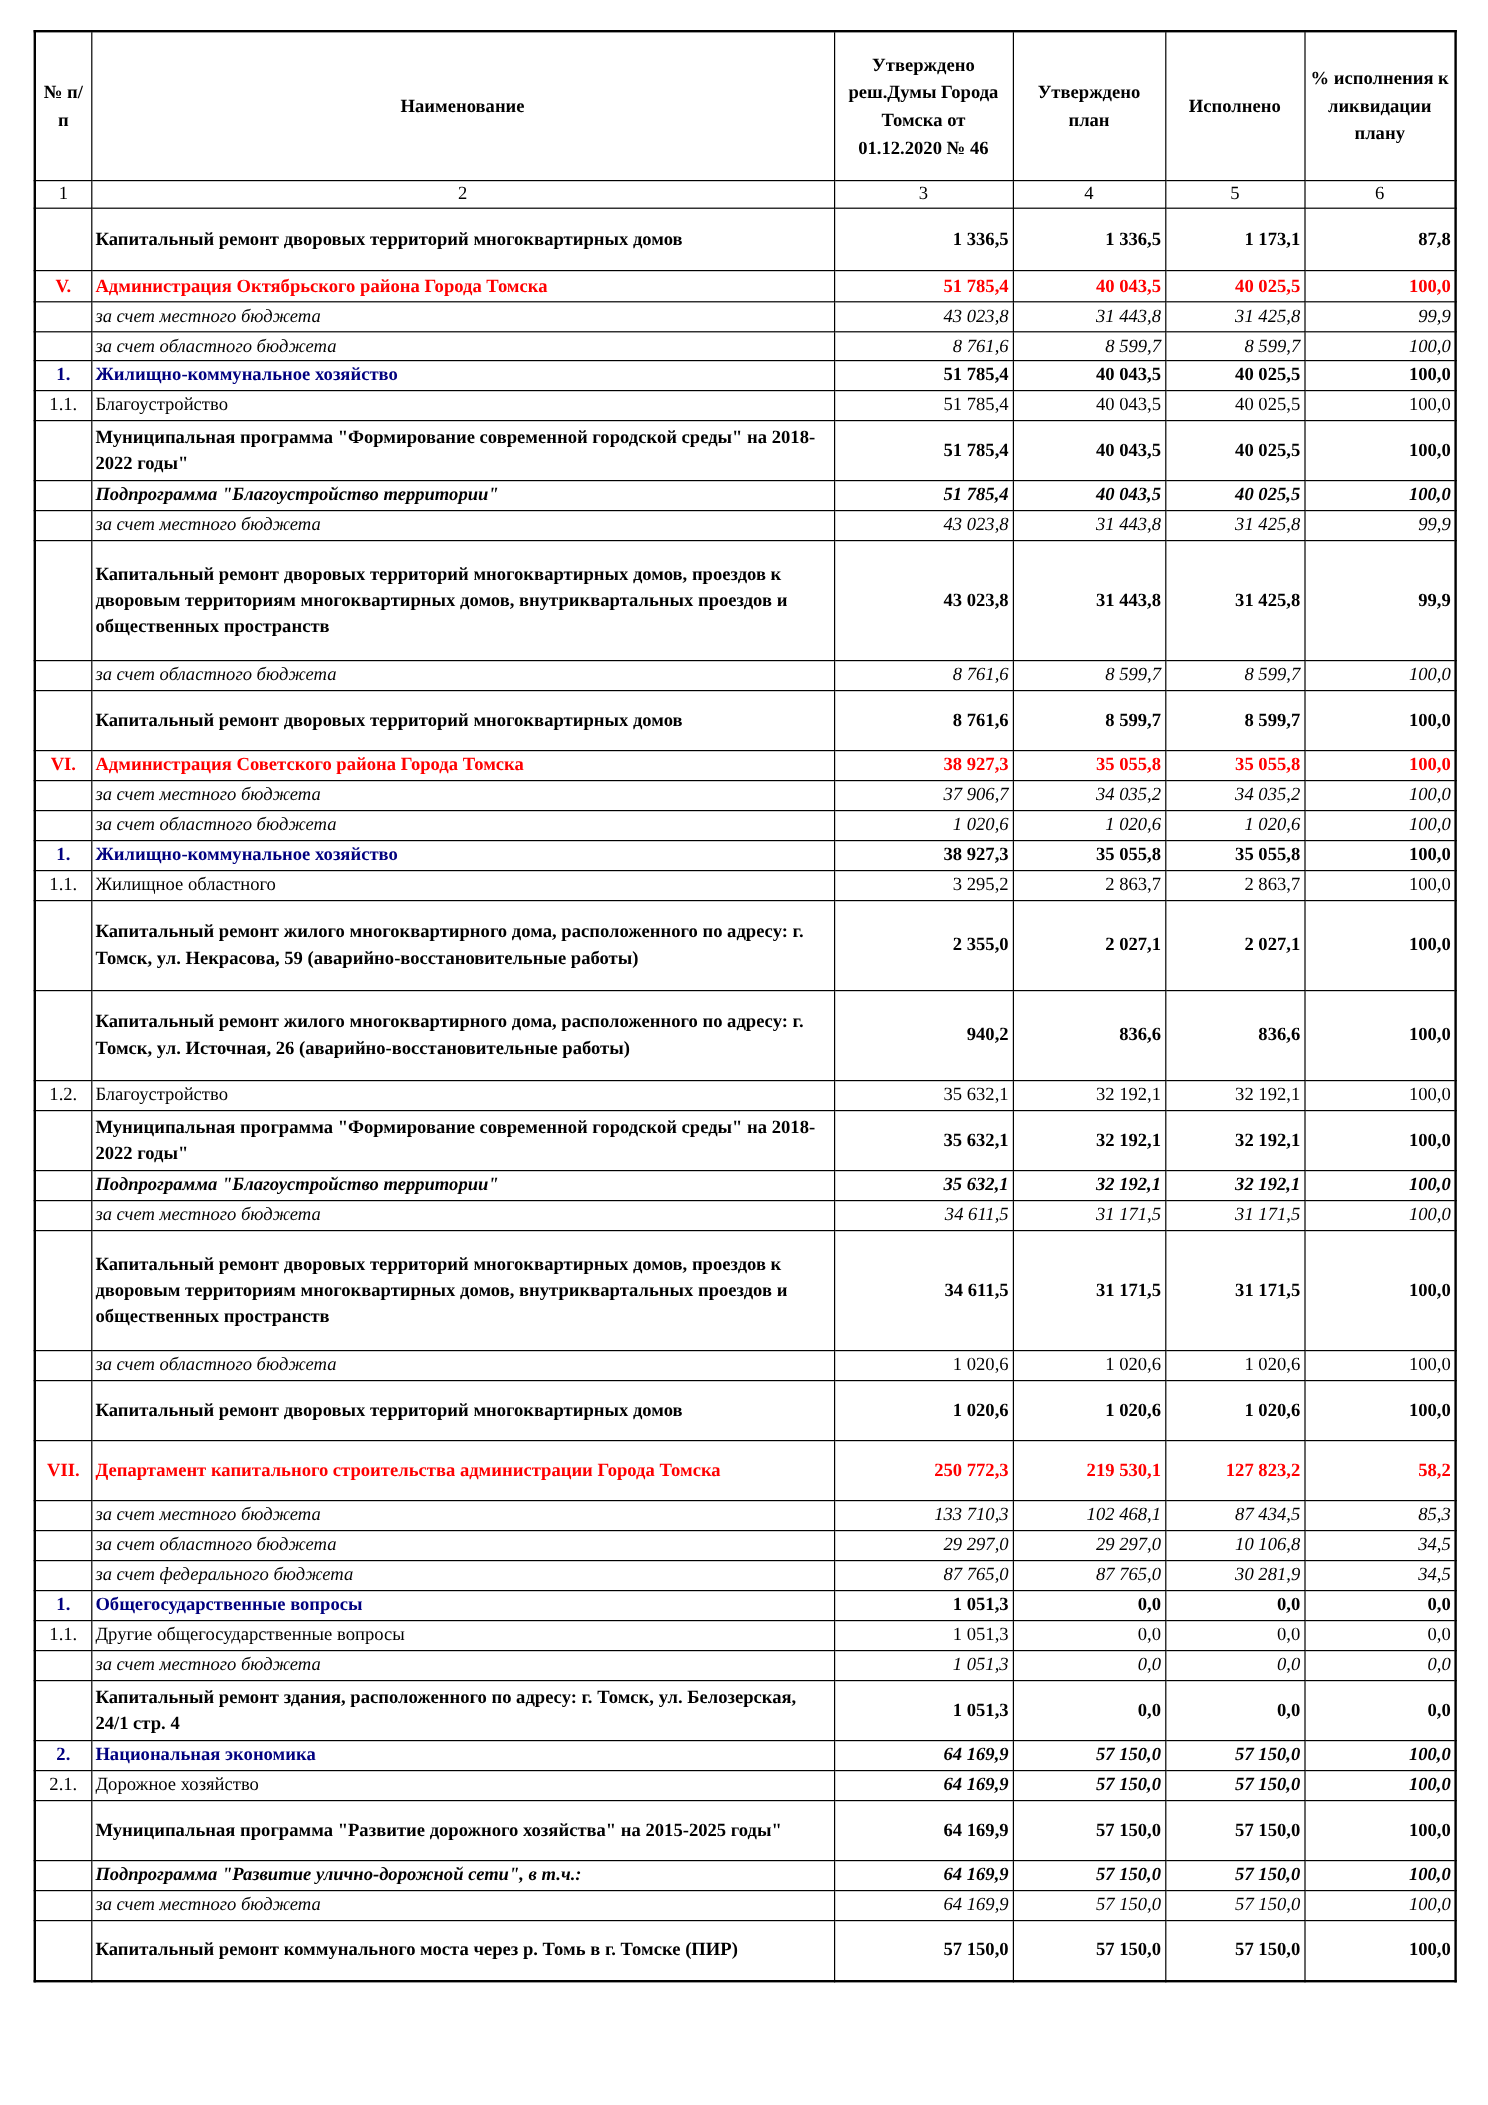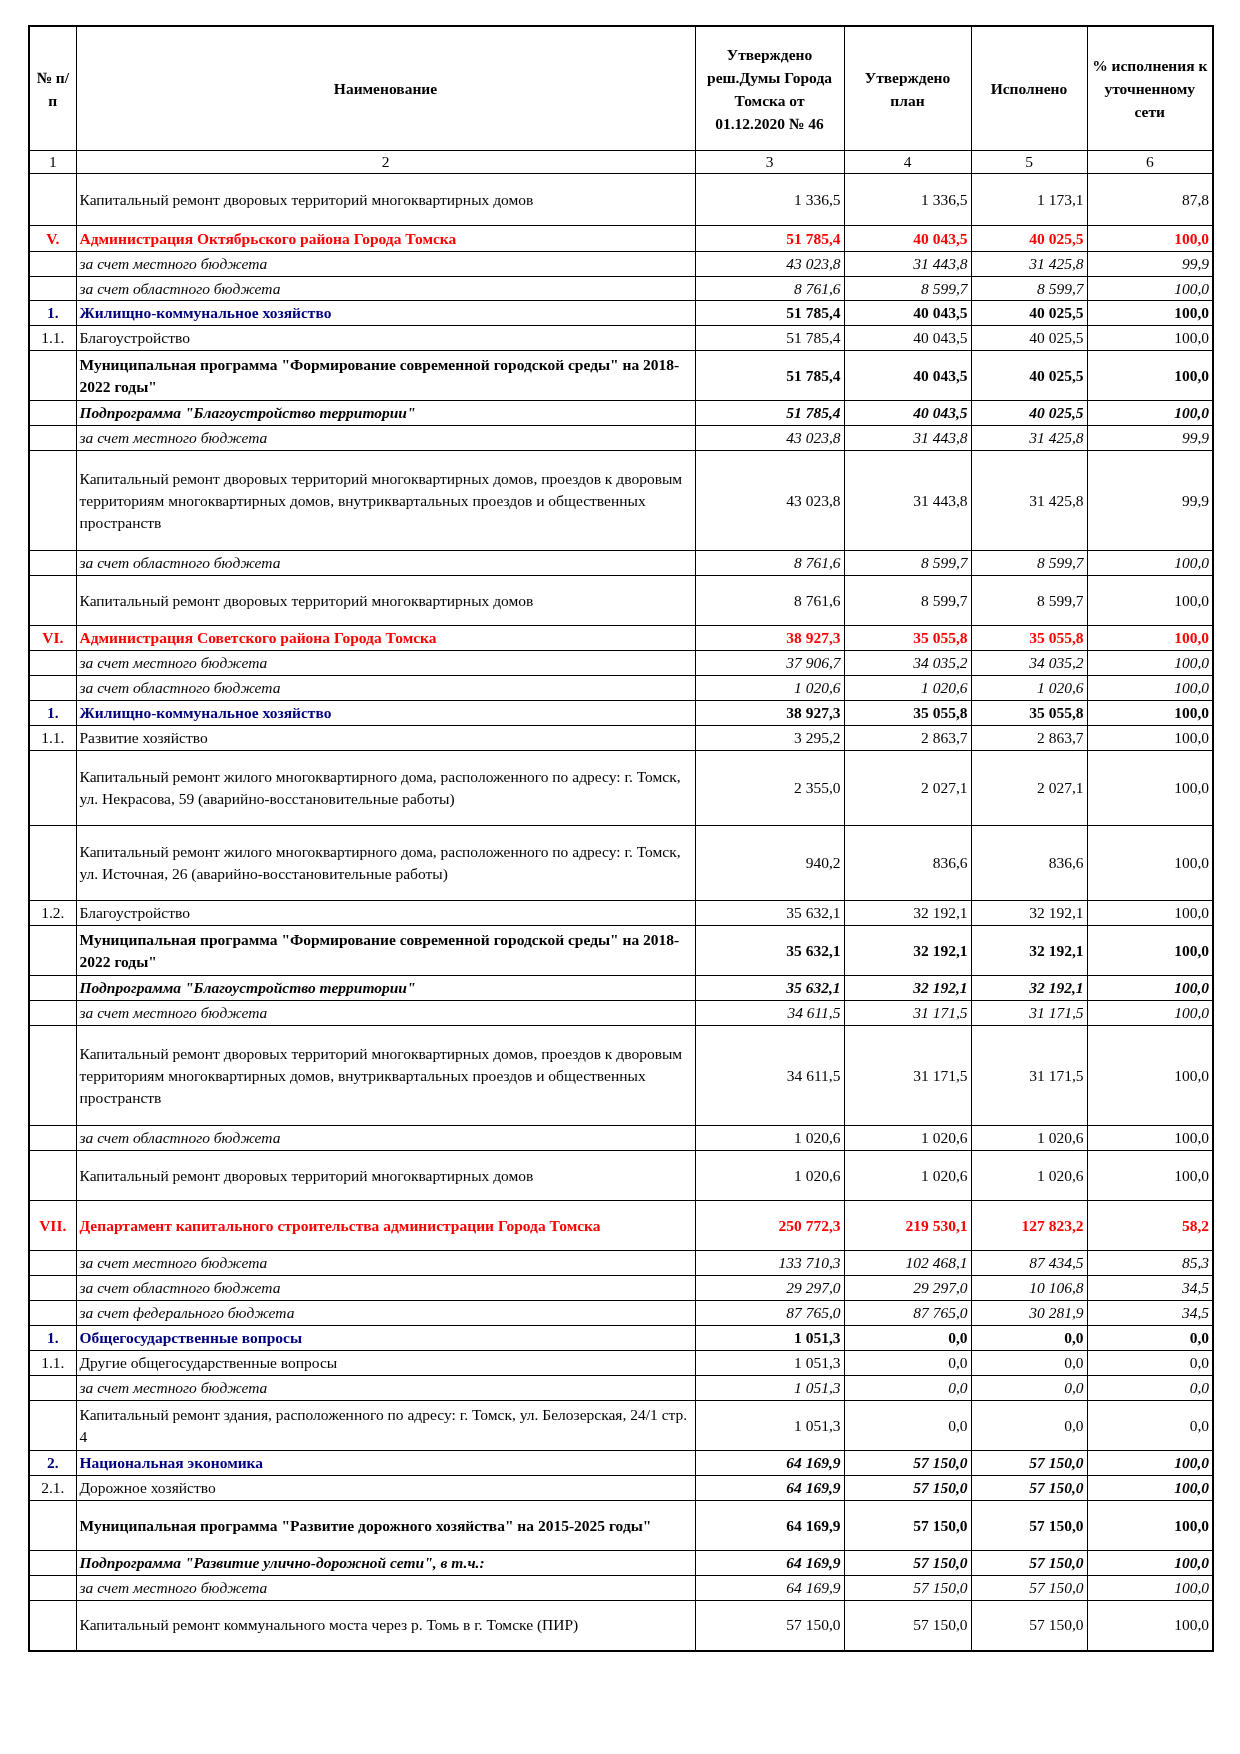--- a/index.html
+++ b/index.html
@@ -24,21 +24,21 @@
   td.no { text-align: center; font-weight: bold; }
   td.name { text-align: left; padding-left: 4px; }
   td.val { text-align: right; padding-right: 3px; white-space: nowrap; }
   tr.r-section td { color: #ff0000; font-weight: bold; border-top: 2px solid #000; }
   tr.r-branch td { color: #00007f; font-weight: bold; }
   tr.r-branch td.val { color: #000; }
   tr.r-sub td { font-weight: normal; }
   tr.r-prog td { font-weight: bold; }
   tr.r-subprog td { font-weight: bold; font-style: italic; }
   tr.r-fund td { font-style: italic; }
-  tr.r-item td { font-weight: normal; margin-left: 24px; }
+  tr.r-item td { font-weight: bold; margin-left: 24px; }
   tr.r-italicvals td.val { font-style: italic; }
   tr.r-plainvals td.val { font-style: normal; }
   tr.r-bolditvals td.val { font-weight: bold; font-style: italic; }
 </style>
 </head>
 <body>
 
 <table id="doc-table">
   <colgroup>
     <col style="width:47px">
@@ -48,21 +48,21 @@
       <col style="width:116px">
       <col style="width:126px">
   </colgroup>
   <thead>
     <tr class="head-row">
       <th>№ п/п</th>
       <th>Наименование</th>
       <th>Утверждено реш.Думы Города Томска от 01.12.2020 № 46</th>
       <th>Утверждено план</th>
       <th>Исполнено</th>
-      <th>% исполнения к уточненному сети</th>
+      <th>% исполнения к ликвидации плану</th>
     </tr>
     <tr class="num-row">
       <td>1</td>
       <td>2</td>
       <td>3</td>
       <td>4</td>
       <td>5</td>
       <td>6</td>
     </tr>
   </thead>
@@ -190,21 +190,21 @@
       <tr class="r-branch" style="height: 25px;">
         <td class="no">1.</td>
         <td class="name">Жилищно-коммунальное хозяйство</td>
         <td class="val">38 927,3</td>
         <td class="val">35 055,8</td>
         <td class="val">35 055,8</td>
         <td class="val">100,0</td>
       </tr>
       <tr class="r-sub" style="height: 25px;">
         <td class="no">1.1.</td>
-        <td class="name">Развитие хозяйство</td>
+        <td class="name">Жилищное областного</td>
         <td class="val">3 295,2</td>
         <td class="val">2 863,7</td>
         <td class="val">2 863,7</td>
         <td class="val">100,0</td>
       </tr>
       <tr class="r-item" style="height: 75px;">
         <td class="no"></td>
         <td class="name">Капитальный ремонт жилого многоквартирного дома, расположенного по адресу: г. Томск, ул. Некрасова, 59 (аварийно-восстановительные работы)</td>
         <td class="val">2 355,0</td>
         <td class="val">2 027,1</td>

